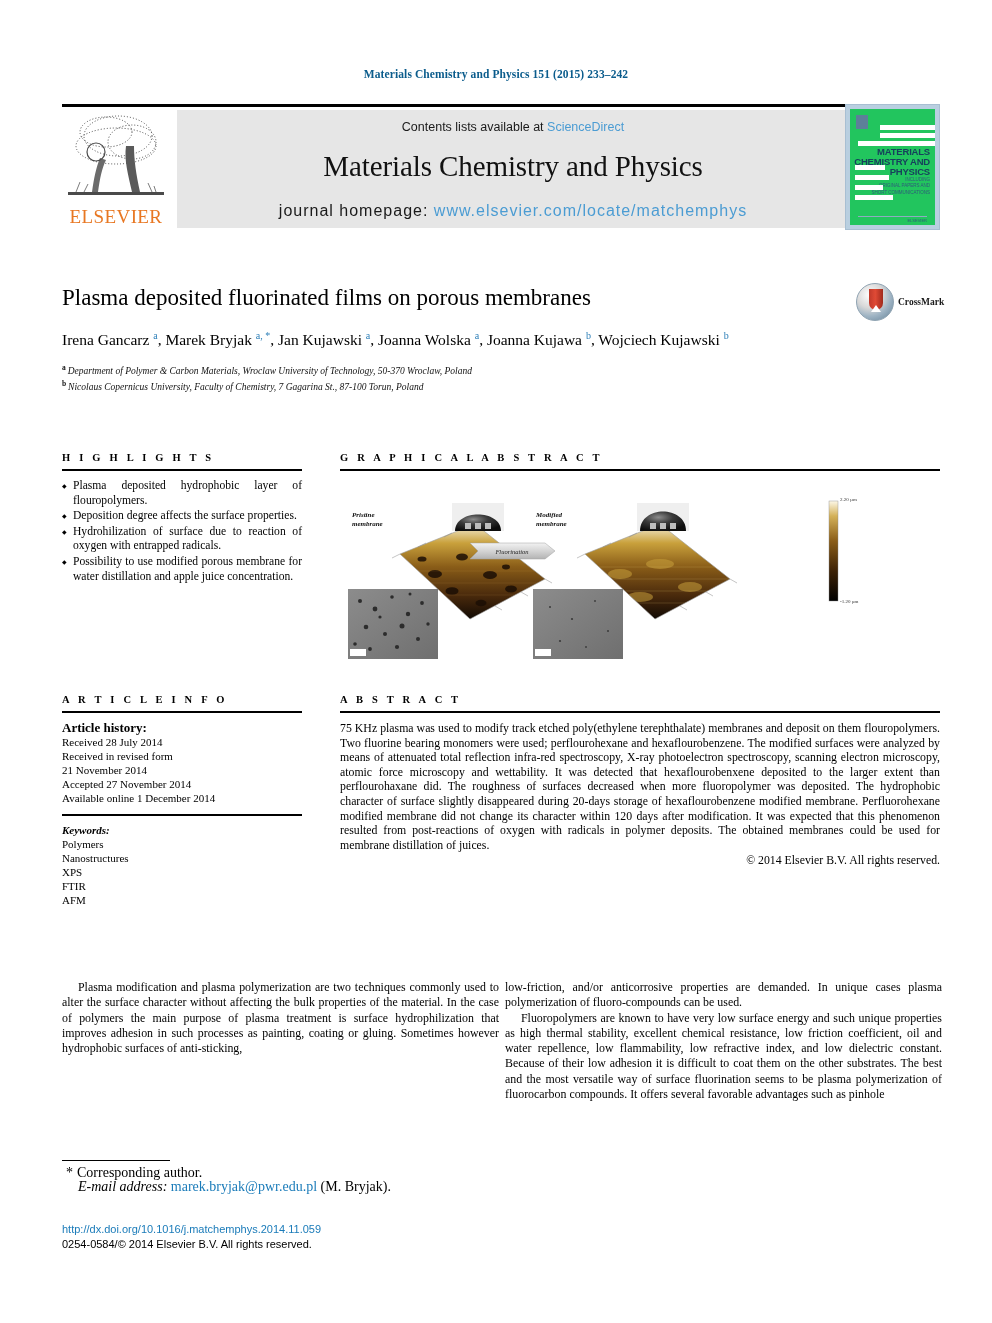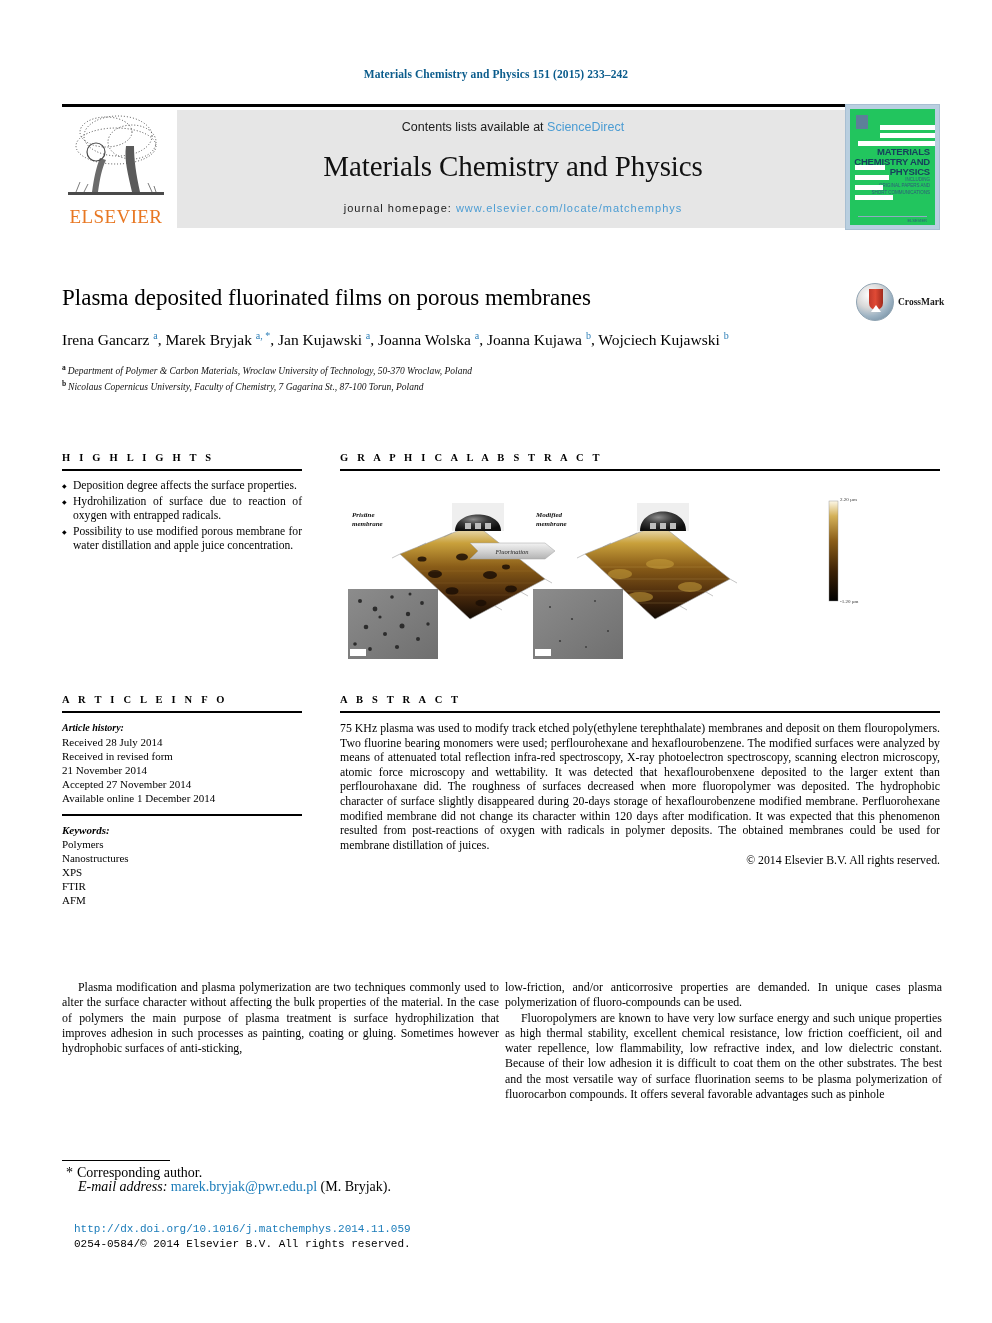--- a/index.html
+++ b/index.html
@@ -98,21 +98,21 @@
     font-size: 29px;
     color: #111;
     letter-spacing: -0.1px;
   }
   .homepage-line {
     position: absolute;
     left: 0; top: 92px;
     width: 672px;
     text-align: center;
     font-family: "Liberation Sans", sans-serif;
-    font-size: 11px;
+    font-size: 16px;
     letter-spacing: 1.0px;
     color: #1a1a1a;
   }
   .homepage-url { color: #4b9cd3; }
 
   
   .cover-thumb {
     position: absolute;
     left: 783px; top: 0px;
     width: 95px;
@@ -301,23 +301,22 @@
 
   .ga-figure {
     position: relative;
     width: 600px;
     height: 185px;
     overflow: hidden;
   }
 
   .ai-hist-title {
     font-family: "Liberation Serif", serif;
-    font-style: italic;
     font-weight: bold;
-    font-size: 10px;
+    font-size: 13px;
     line-height: 14px;
   }
   .ai-line {
     font-family: "Liberation Serif", serif;
     font-size: 11px;
     line-height: 14px;
   }
   .ai-rule {
     height: 1.5px;
     background: #000;
@@ -385,24 +384,23 @@
     font-size: 14px;
     line-height: 13.5px;
   }
   .fn-star { margin-right: 4px; }
   .fn-email-label { font-style: italic; }
   .link-blue { color: #1a7bb9; }
   .doi-block {
     position: absolute;
     left: 62px; top: 1222px;
     width: 437px;
-    font-family: Liberation Mono, monospace;
+    font-family: Liberation Sans, sans-serif;
     font-size: 11px;
     line-height: 14.5px;
-    margin-left: 12px;
   }
 </style>
 </head>
 <body>
 
 <div class="page">
 
   <div class="journal-ref">Materials Chemistry and Physics 151 (2015) 233–242</div>
 
   <div class="masthead">
@@ -478,20 +476,21 @@
       <div class="cm-shield"></div>
       <div class="cm-arrow"></div>
     </div>
     <div class="cm-text">CrossMark</div>
   </div>
 
   <div class="col-left" style="top:452px;">
     <div class="sect-head">H I G H L I G H T S</div>
     <div class="sect-rule"></div>
     <ul class="hl-list">
+        <li>Plasma deposited hydrophobic layer of flouropolymers.</li>
         <li>Deposition degree affects the surface properties.</li>
         <li>Hydrohilization of surface due to reaction of oxygen with entrapped radicals.</li>
         <li>Possibility to use modified porous membrane for water distillation and apple juice concentration.</li>
       </ul>
   </div>
 
   <div class="col-right" style="top:452px;">
     <div class="sect-head">G R A P H I C A L   A B S T R A C T</div>
     <div class="sect-rule"></div>
 

